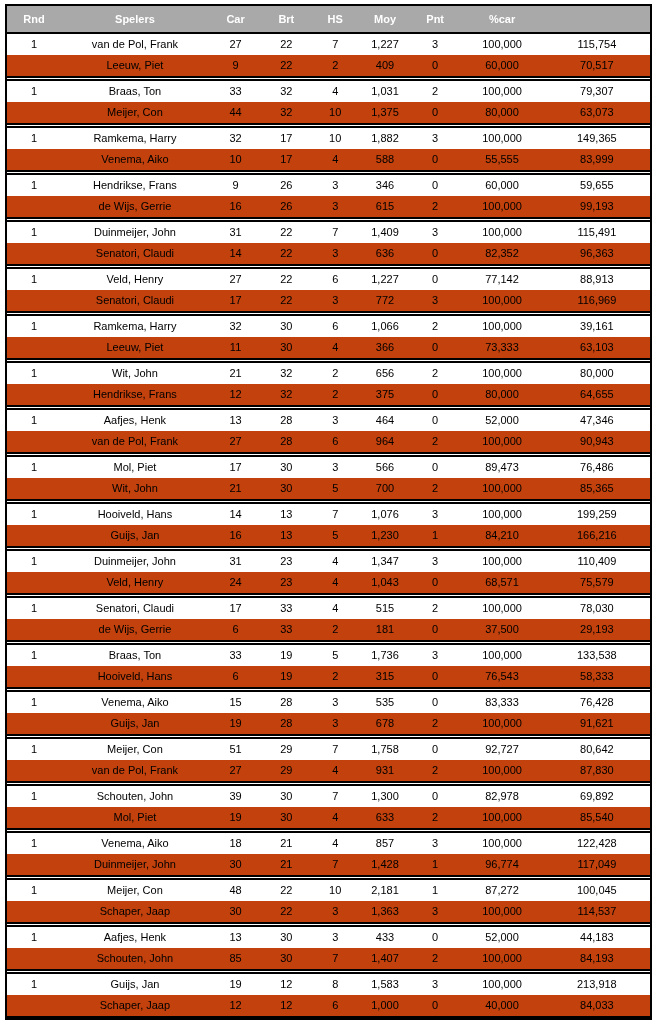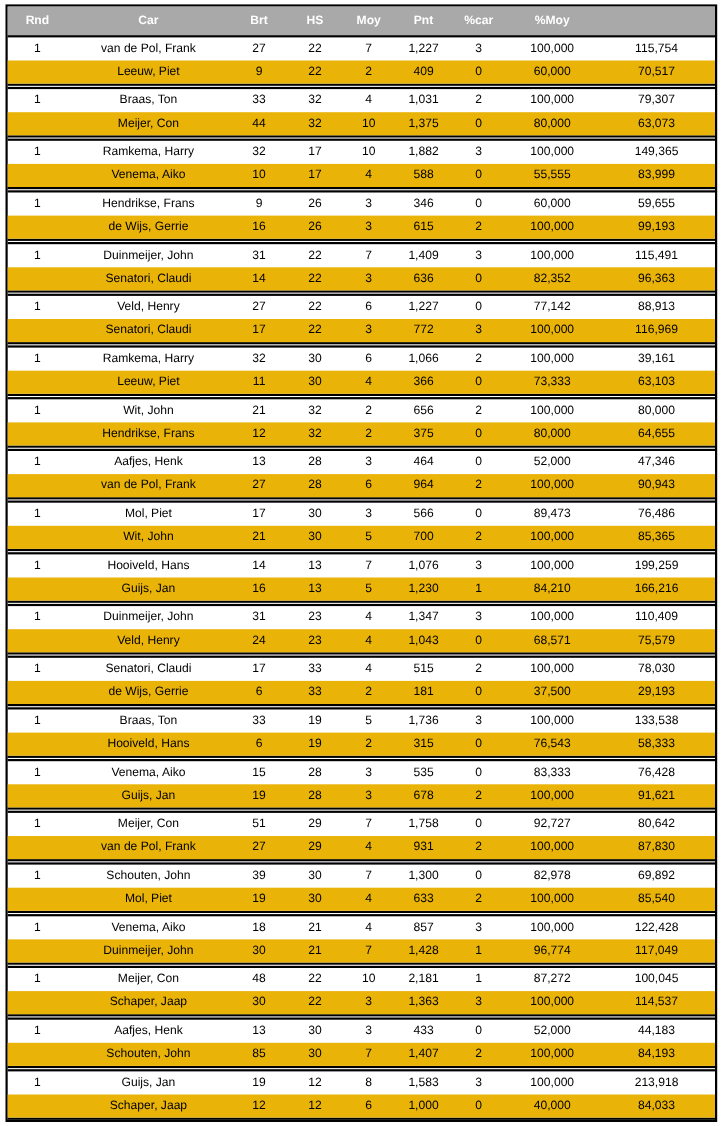--- a/index.html
+++ b/index.html
@@ -35,42 +35,42 @@
   .group {
     border-top: 2px solid #000000;
     border-bottom: 2px solid #000000;
     margin-bottom: 1px;
   }
   .group:last-child { margin-bottom: 0; }
   .row {
     font-size: 11px;
     height: 21px;
   }
-  .row-b { background: #eab308; }
+  .row-b { background: #c2410c; }
   .cell {
     line-height: 21px;
     text-align: center;
     overflow: hidden;
     white-space: nowrap;
   }
 </style>
 </head>
 <body>
 
 <div class="sheet">
 
   <div class="grid header-row">
     <div class="hcell">Rnd</div>
+    <div class="hcell">Spelers</div>
     <div class="hcell">Car</div>
     <div class="hcell">Brt</div>
     <div class="hcell">HS</div>
     <div class="hcell">Moy</div>
     <div class="hcell">Pnt</div>
     <div class="hcell">%car</div>
-    <div class="hcell">%Moy</div>
   </div>
 
   <div>
   <div class="group">
     <div class="grid row row-a">
       <div class="cell">1</div>
       <div class="cell">van de Pol, Frank</div>
       <div class="cell">27</div>
       <div class="cell">22</div>
       <div class="cell">7</div>

